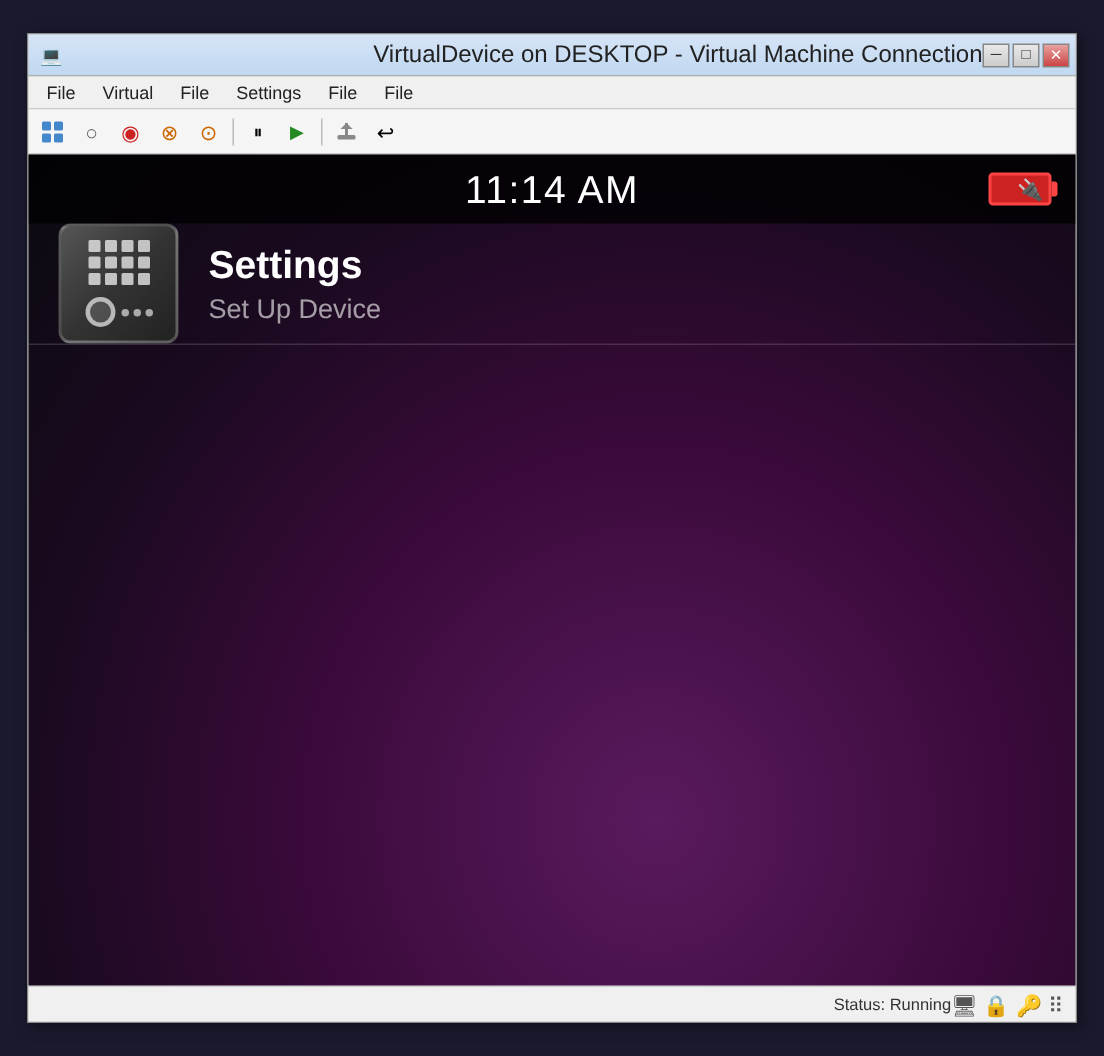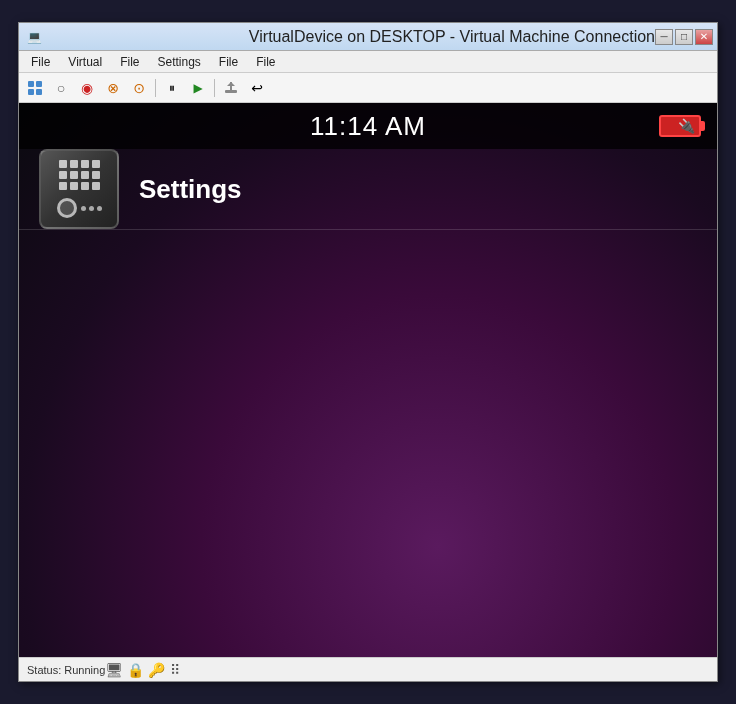--- a/index.html
+++ b/index.html
@@ -270,21 +270,21 @@
 
     
     .status-bar {
       background: #f0f0f0;
       height: 24px;
       display: flex;
       align-items: center;
       padding: 0 8px;
       border-top: 1px solid #ccc;
       flex-shrink: 0;
-      justify-content: flex-start;
+      justify-content: flex-end;
     }
 
     .status-text {
       font-size: 11px;
       color: #333;
     }
 
     .status-right {
       display: flex;
       align-items: center;
@@ -376,20 +376,21 @@
           <div class="settings-gear"></div>
           <div class="settings-dots">
             <div class="settings-dot"></div>
             <div class="settings-dot"></div>
             <div class="settings-dot"></div>
           </div>
         </div>
       </div>
       <div class="settings-text-area">
         <div class="settings-title">Settings</div>
+        <div class="settings-subtitle">Set Up Device</div>
       </div>
     </div>
 
     <div class="vm-content"></div>
   </div>
 
   <div class="status-bar">
     <span class="status-text">Status: Running</span>
     <div class="status-right">
       <span class="status-icon">🖥</span>

